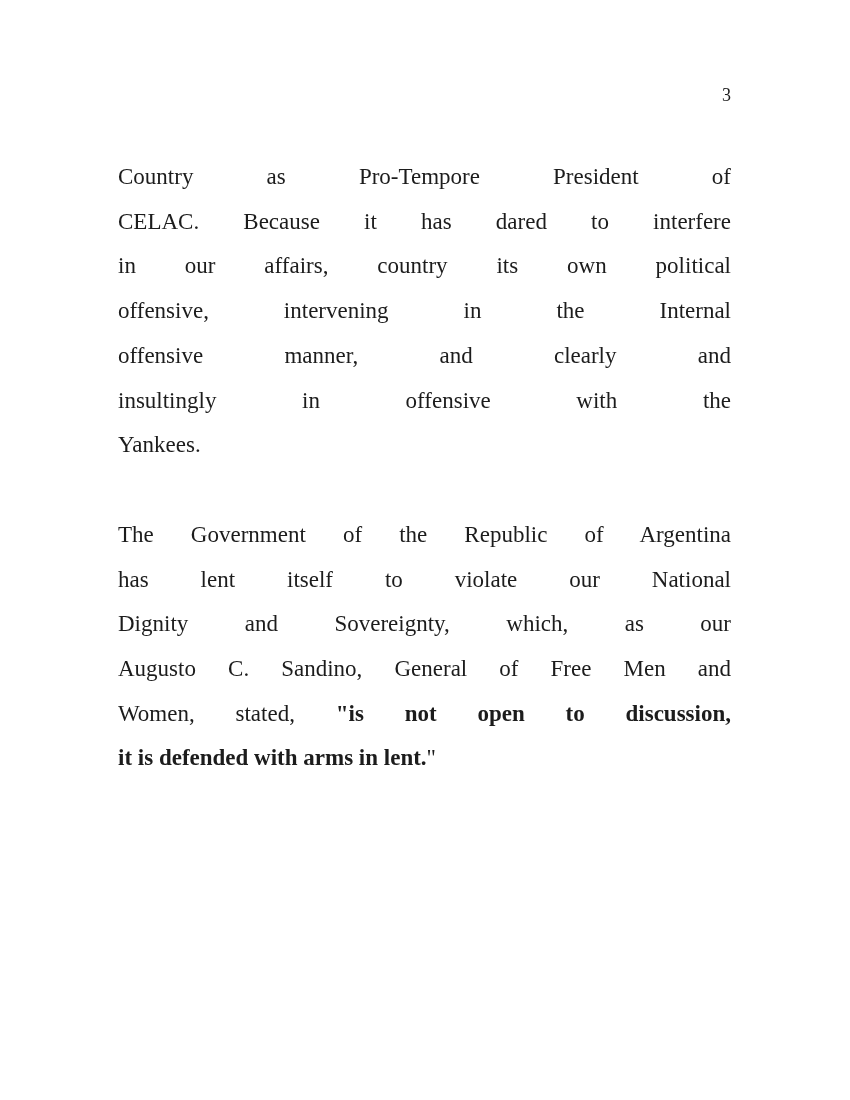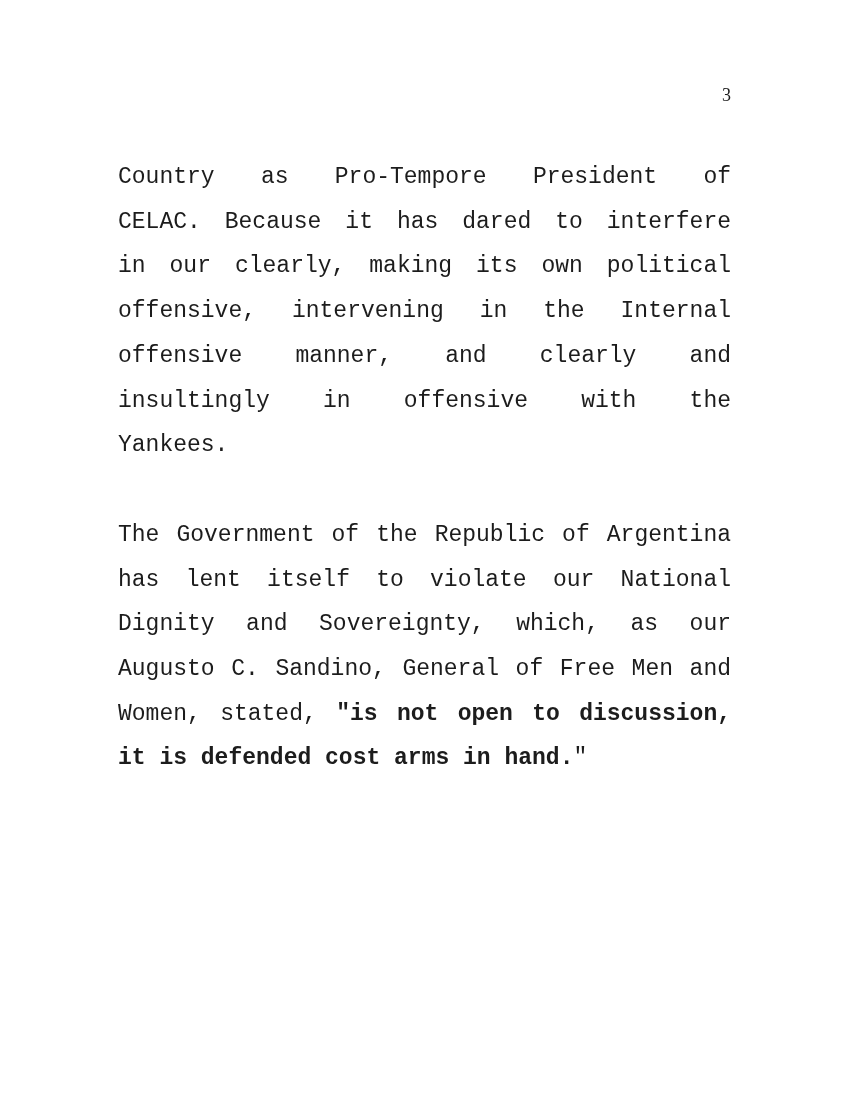--- a/index.html
+++ b/index.html
@@ -33,20 +33,21 @@
     top: 155px;
     left: 118px;
     width: 613px;
     font-family: "Liberation Mono", "DejaVu Sans Mono", monospace;
     font-size: 23px;
     line-height: 44.7px;
     color: #1c1c1c;
   }
   .paragraph {
     margin: 0 0 45px 0;
+    font-family: Liberation Serif, serif;
   }
   .line {
     text-align: justify;
     text-align-last: justify;
     white-space: normal;
   }
   .line.final {
     text-align-last: left;
   }
   .seg { font-weight: normal; }
@@ -54,28 +55,28 @@
 </style>
 </head>
 <body>
 
 <div class="page">
   <div class="page-number">3</div>
   <div class="document-body">
       <div class="paragraph">
         <div class="line"><span class="seg">Country as Pro-Tempore President of</span></div>
         <div class="line"><span class="seg">CELAC. Because it has dared to interfere</span></div>
-        <div class="line"><span class="seg">in our clearly, making its own political</span></div>
+        <div class="line"><span class="seg">in our affairs, country its own political</span></div>
         <div class="line"><span class="seg">offensive, intervening in the Internal</span></div>
         <div class="line"><span class="seg">offensive manner, and clearly and</span></div>
         <div class="line"><span class="seg">insultingly in offensive with the</span></div>
         <div class="line final"><span class="seg">Yankees.</span></div>
       </div>
       <div class="paragraph">
         <div class="line"><span class="seg">The Government of the Republic of Argentina</span></div>
         <div class="line"><span class="seg">has lent itself to violate our National</span></div>
         <div class="line"><span class="seg">Dignity and Sovereignty, which, as our</span></div>
         <div class="line"><span class="seg">Augusto C. Sandino, General of Free Men and</span></div>
         <div class="line"><span class="seg">Women, stated, </span><span class="seg bold">"is not open to discussion,</span></div>
-        <div class="line final"><span class="seg bold">it is defended cost arms in hand.</span><span class="seg">"</span></div>
+        <div class="line final"><span class="seg bold">it is defended with arms in lent.</span><span class="seg">"</span></div>
       </div>
     </div>
 </div>
 
 </body></html>

